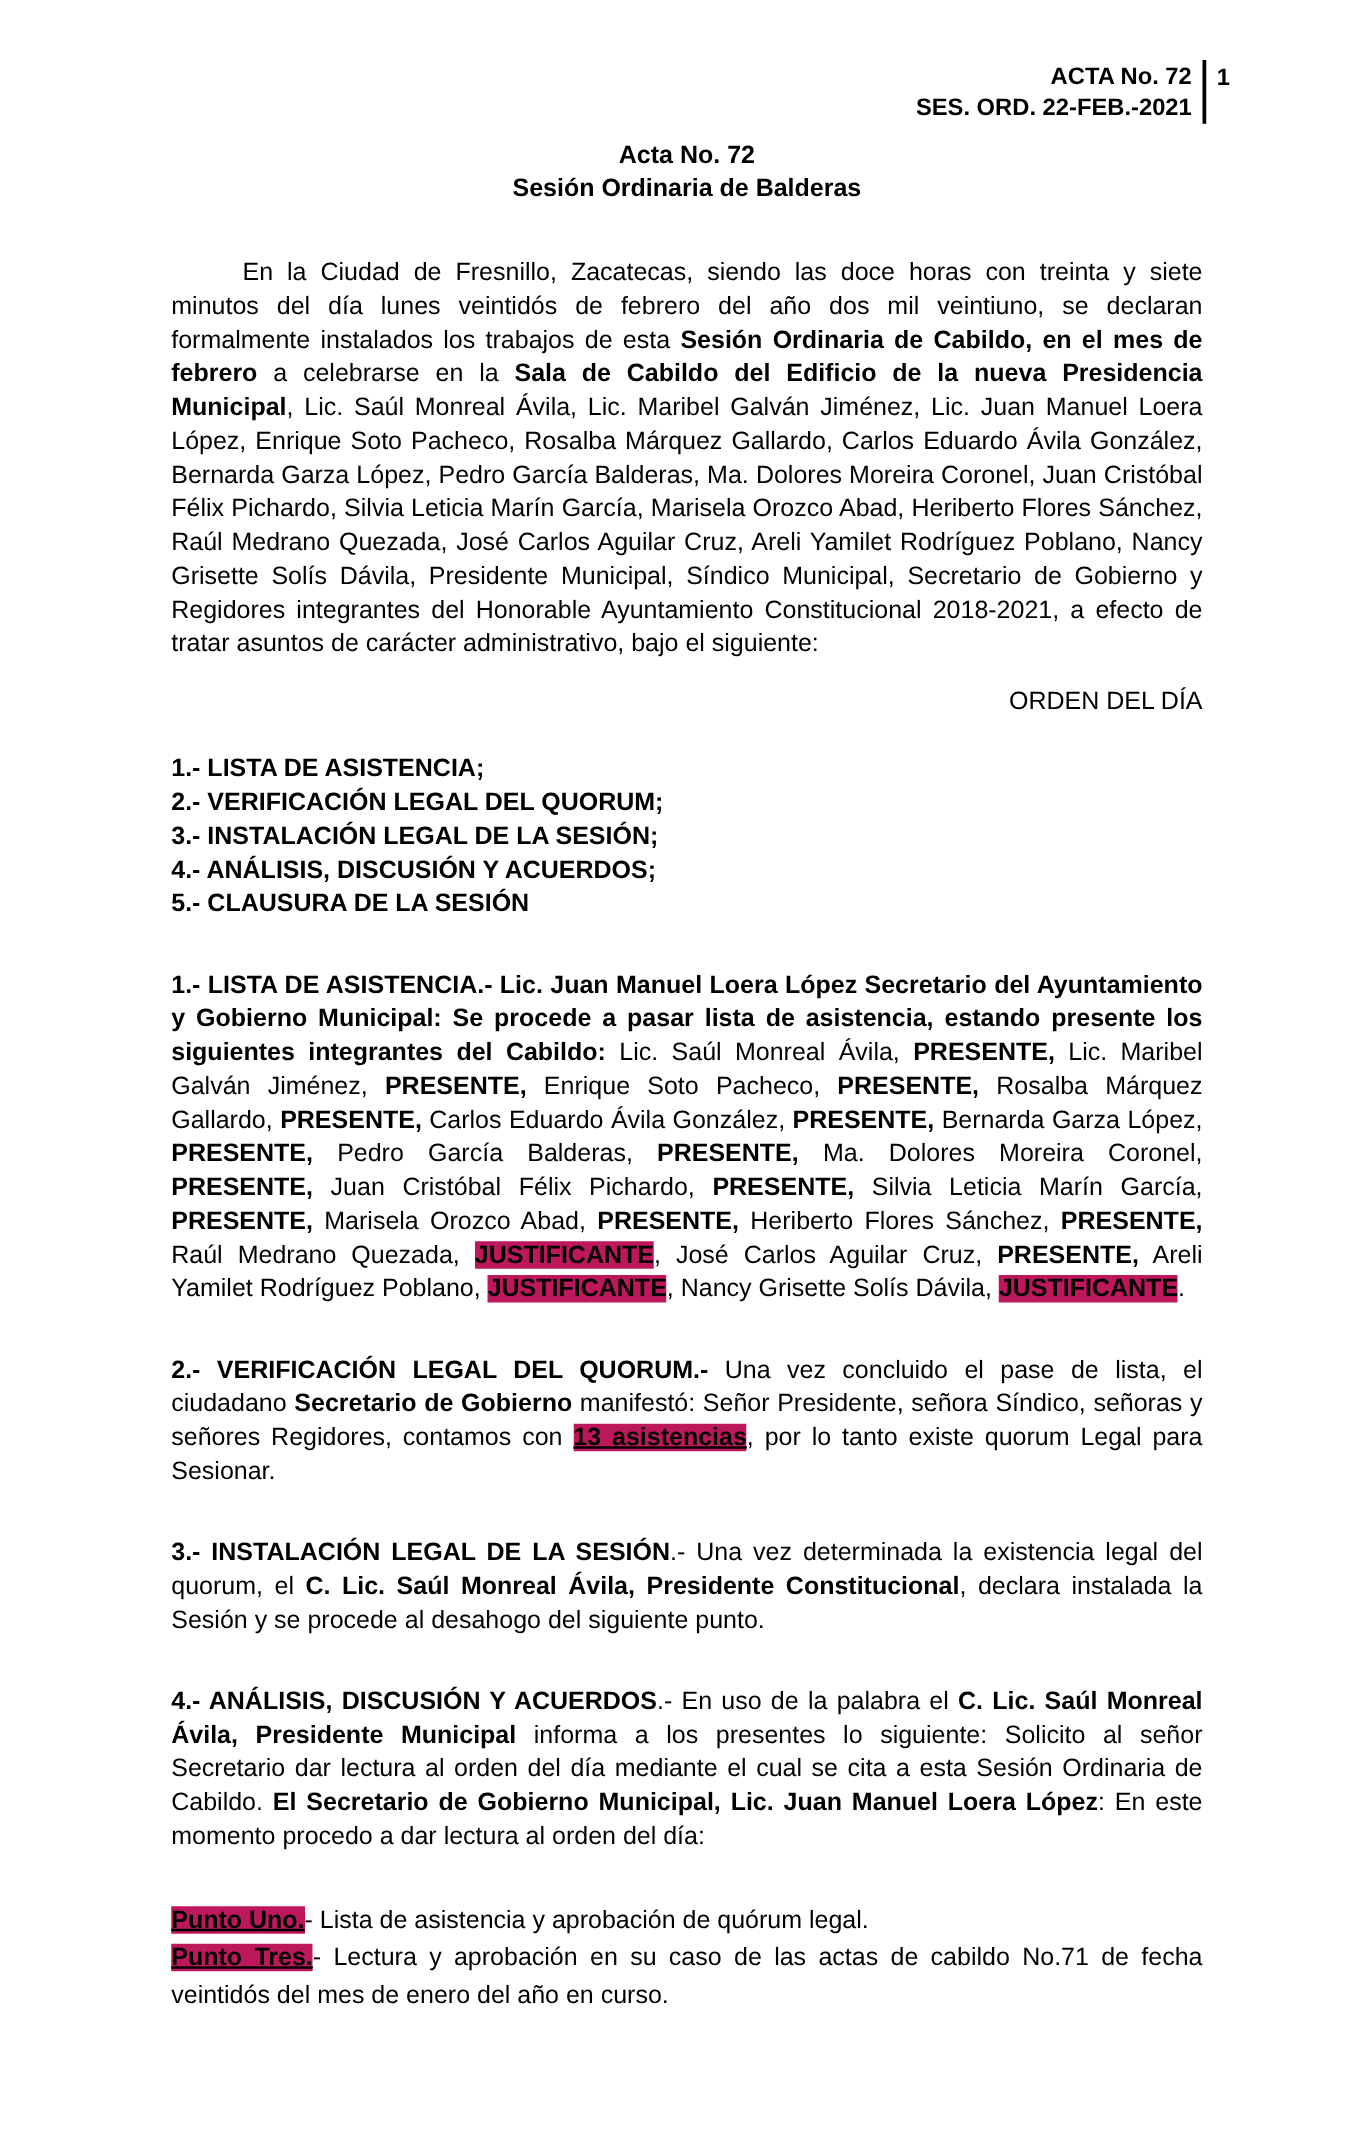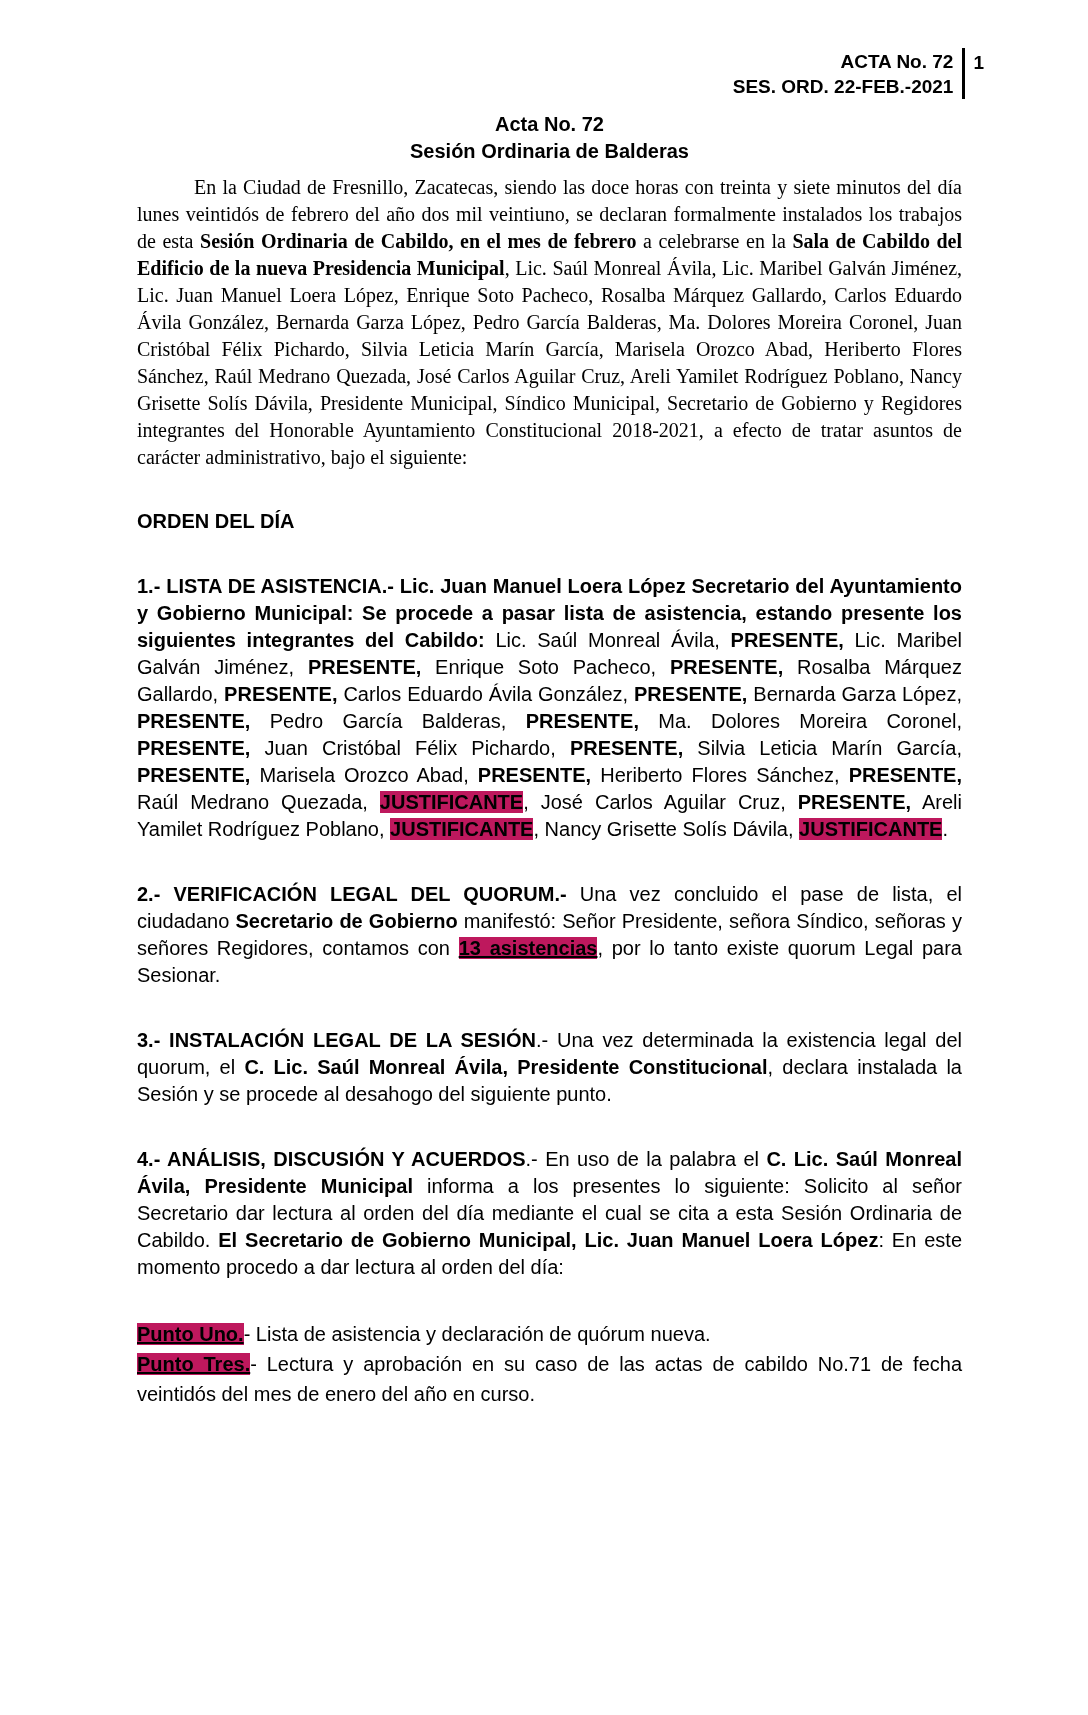--- a/index.html
+++ b/index.html
@@ -37,28 +37,27 @@
     text-align: center;
     font-weight: bold;
     margin-top: 12px;
   }
 
   .body-par {
     margin: 0;
     text-align: justify;
   }
   .intro {
-    margin-top: 9px;
+    margin-top: 40px;
     text-indent: 57px;
-    font-family: Liberation Serif, serif;
   }
   .section-heading {
-    text-align: left;
-    font-weight: bold;
-    margin-top: 37px;
+    text-align: right;
+    font-weight: normal;
+    margin-top: 19px;
   }
   .orden-list {
     margin-top: 27px;
     font-weight: bold;
   }
   .par-gap { margin-top: 38px; }
 
   .puntos { margin-top: 38px; }
   .punto  { line-height: 30px; }
 
@@ -83,28 +82,35 @@
 
   <div class="title-block">
     <div>Acta No. 72</div>
     <div>Sesión Ordinaria de Balderas</div>
   </div>
 
   <p class="body-par intro"><span>En la Ciudad de Fresnillo, Zacatecas, siendo las doce  horas con treinta y siete minutos del día lunes  veintidós de febrero  del año dos mil veintiuno, se declaran formalmente instalados los trabajos de esta </span><span class="b">Sesión Ordinaria de Cabildo, en el mes de febrero</span><span> a celebrarse en la </span><span class="b">Sala de Cabildo del Edificio de la nueva Presidencia Municipal</span><span>, Lic. Saúl Monreal Ávila,  Lic. Maribel Galván Jiménez, Lic. Juan Manuel Loera López, Enrique Soto Pacheco, Rosalba Márquez Gallardo,  Carlos Eduardo Ávila González,   Bernarda Garza López,   Pedro García Balderas,  Ma. Dolores Moreira Coronel,  Juan Cristóbal Félix Pichardo,   Silvia Leticia Marín García,  Marisela Orozco Abad,  Heriberto Flores Sánchez,  Raúl Medrano Quezada,  José Carlos Aguilar Cruz,  Areli Yamilet Rodríguez Poblano,   Nancy Grisette Solís Dávila,  Presidente Municipal, Síndico Municipal, Secretario de Gobierno y Regidores integrantes del Honorable Ayuntamiento Constitucional 2018-2021, a efecto de tratar asuntos de carácter administrativo,  bajo el siguiente:</span></p>
 
   <div class="section-heading">ORDEN DEL DÍA</div>
 
+  <div class="orden-list">
+    <div>1.- LISTA DE ASISTENCIA;</div>
+    <div>2.- VERIFICACIÓN LEGAL DEL QUORUM;</div>
+    <div>3.- INSTALACIÓN LEGAL DE LA SESIÓN;</div>
+    <div>4.- ANÁLISIS, DISCUSIÓN Y ACUERDOS;</div>
+    <div>5.- CLAUSURA DE LA SESIÓN</div>
+  </div>
 
 
   <p class="body-par par-gap"><span class="b">1.- LISTA DE ASISTENCIA.- Lic. Juan Manuel Loera López Secretario del Ayuntamiento y Gobierno Municipal: Se procede a pasar lista de asistencia, estando presente los siguientes integrantes del Cabildo: </span><span>Lic. Saúl Monreal Ávila, </span><span class="b">PRESENTE,</span><span> Lic. Maribel Galván Jiménez, </span><span class="b">PRESENTE,</span><span> Enrique Soto Pacheco, </span><span class="b">PRESENTE,</span><span> Rosalba Márquez Gallardo, </span><span class="b">PRESENTE,</span><span> Carlos Eduardo Ávila González, </span><span class="b">PRESENTE,</span><span>  Bernarda Garza López, </span><span class="b">PRESENTE,</span><span>  Pedro García Balderas, </span><span class="b">PRESENTE,</span><span>  Ma. Dolores Moreira Coronel, </span><span class="b">PRESENTE,</span><span>  Juan Cristóbal Félix Pichardo, </span><span class="b">PRESENTE,</span><span>  Silvia Leticia Marín García, </span><span class="b">PRESENTE,</span><span> Marisela Orozco Abad, </span><span class="b">PRESENTE,</span><span> Heriberto Flores Sánchez, </span><span class="b">PRESENTE,</span><span> Raúl Medrano Quezada, </span><span class="b hl">JUSTIFICANTE</span><span>, José Carlos Aguilar Cruz, </span><span class="b">PRESENTE,</span><span> Areli Yamilet Rodríguez Poblano, </span><span class="b hl">JUSTIFICANTE</span><span>,  Nancy Grisette Solís Dávila, </span><span class="b hl">JUSTIFICANTE</span><span>.</span></p>
 
   <p class="body-par par-gap"><span class="b">2.- VERIFICACIÓN LEGAL DEL QUORUM.- </span><span>Una vez concluido el pase de lista, el ciudadano </span><span class="b">Secretario de Gobierno</span><span> manifestó: Señor Presidente, señora Síndico, señoras y señores Regidores, contamos con </span><span class="b u hl">13 asistencias</span><span>, por lo tanto existe quorum Legal para Sesionar.</span></p>
 
   <p class="body-par par-gap"><span class="b">3.- INSTALACIÓN LEGAL DE LA SESIÓN</span><span>.- Una vez determinada la existencia legal del quorum, el </span><span class="b">C. Lic. Saúl Monreal Ávila, Presidente Constitucional</span><span>,   declara instalada la Sesión y se procede al desahogo del siguiente punto.</span></p>
 
   <p class="body-par par-gap"><span class="b">4.- ANÁLISIS, DISCUSIÓN Y ACUERDOS</span><span>.- En uso de la palabra el </span><span class="b">C. Lic. Saúl Monreal Ávila, Presidente Municipal</span><span> informa a los presentes lo siguiente: Solicito al señor Secretario dar lectura al orden del día mediante el cual se cita a esta Sesión Ordinaria de Cabildo. </span><span class="b">El Secretario de Gobierno Municipal, Lic. Juan Manuel Loera López</span><span>: En este momento procedo a dar lectura al orden del día:</span></p>
 
   <div class="puntos">
-    <p class="body-par punto"><span class="b u hl">Punto Uno.</span><span>- Lista de asistencia y declaración de quórum nueva.</span></p>
+    <p class="body-par punto"><span class="b u hl">Punto Uno.</span><span>- Lista de asistencia y aprobación de quórum legal.</span></p>
     <p class="body-par punto"><span class="b u hl">Punto Tres.</span><span>- Lectura y aprobación en su caso de las actas de cabildo No.71 de fecha veintidós del mes de enero del año en curso.</span></p>
   </div>
 
 </div>
 
 </body></html>

